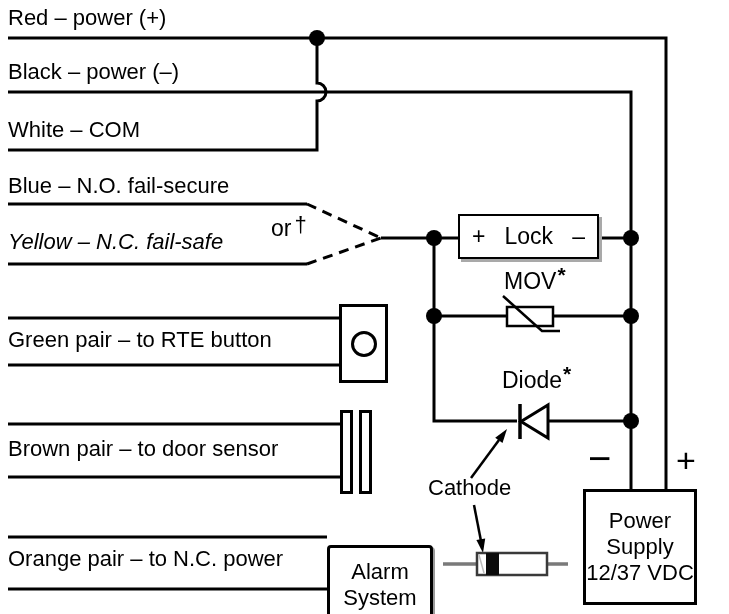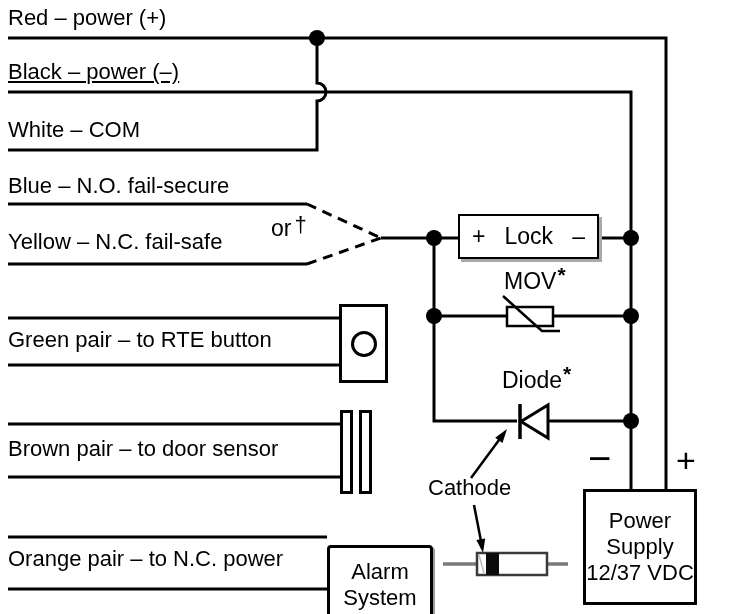--- a/index.html
+++ b/index.html
@@ -147,24 +147,24 @@
 
     <g>
       <path d="M443,564 H477 M547,564 H568" stroke="#7a7a7a" stroke-width="3.5" fill="none"></path>
       <rect x="477" y="553" width="70" height="22" fill="#fff" stroke="#3a3a3a" stroke-width="2.5"></rect>
       <rect x="486" y="553" width="13" height="22" fill="#0b0b0b" stroke="none"></rect>
       <path d="M479,555 L484,573" stroke="#bbb" stroke-width="1.5" fill="none"></path>
     </g>
   </svg>
 
   <div class="lbl" style="left:8px;top:6px;">Red – power (+)</div>
-  <div class="lbl" style="left:8px;top:60px;text-decoration:underline;">Black – power (–)</div>
+  <div class="lbl" style="left:8px;top:60px;">Black – power (–)</div>
   <div class="lbl" style="left:8px;top:118px;">White – COM</div>
   <div class="lbl" style="left:8px;top:174px;">Blue – N.O. fail-secure</div>
-  <div class="lbl" style="left:8px;top:230px;">Yellow – N.C. fail-safe</div>
+  <div class="lbl" style="left:8px;top:230px;font-style:italic;">Yellow – N.C. fail-safe</div>
   <div class="lbl" style="left:8px;top:328px;">Green pair – to RTE button</div>
   <div class="lbl" style="left:8px;top:437px;">Brown pair – to door sensor</div>
   <div class="lbl" style="left:8px;top:547px;">Orange pair – to N.C. power</div>
 
   <div class="lbl" style="left:271px;top:216px;font-size:23px;"><span>or</span><span class="dagger">†</span></div>
 
   <div class="lbl" style="left:504px;top:269px;font-size:23px;"><span>MOV</span><span class="sup">*</span></div>
   <div class="lbl" style="left:502px;top:368px;font-size:23px;"><span>Diode</span><span class="sup">*</span></div>
   <div class="lbl" style="left:428px;top:476px;text-align:right;">Cathode</div>
 

